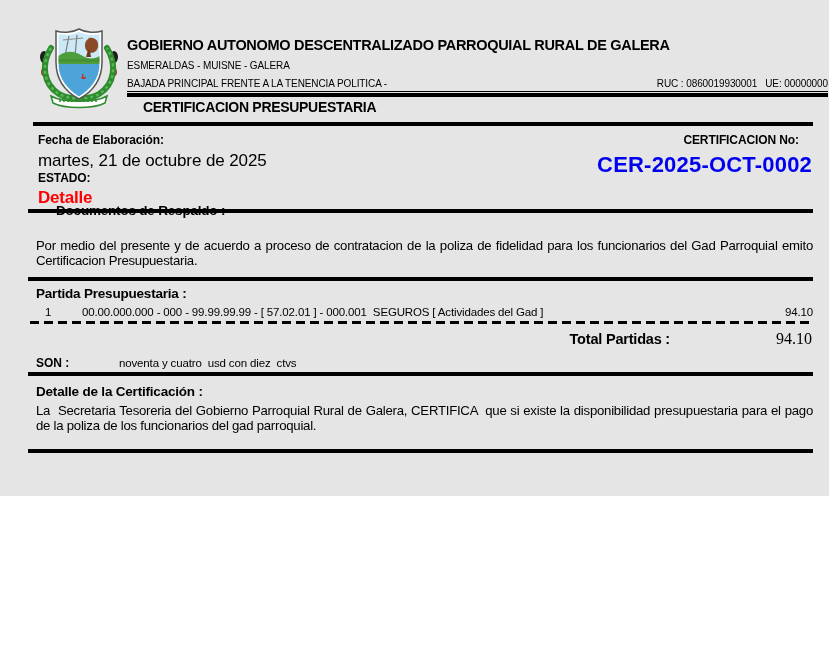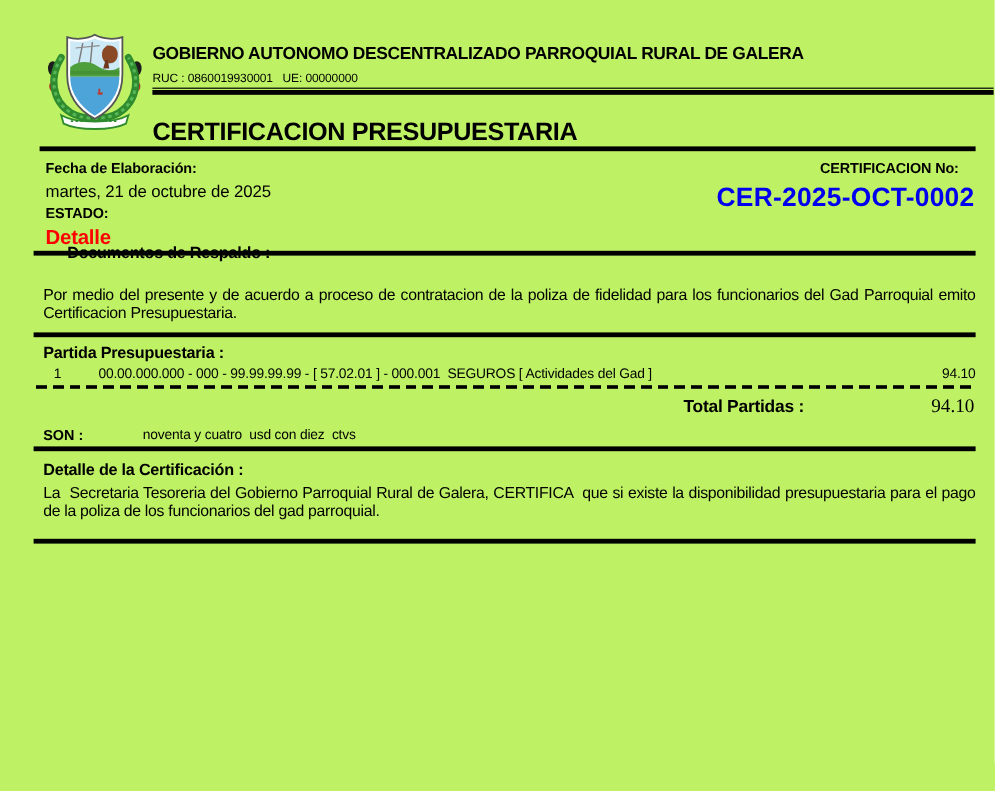--- a/index.html
+++ b/index.html
@@ -1,35 +1,35 @@
 <!DOCTYPE html>
 <html><head>
 <meta charset="utf-8">
 <style>
   html,body { margin:0; padding:0; background:#ffffff; }
   body { width:829px; height:659px; font-family:"Liberation Sans", sans-serif; color:#000; }
-  .page { position:relative; width:829px; height:659px; background:#bef264; overflow:hidden; }
+  .page { position:relative; width:829px; height:496px; background:#e5e5e5; overflow:hidden; }
 
   
   .logo { position:absolute; left:39px; top:26px; width:80px; height:84px; }
   .header-block { position:absolute; left:127px; top:37px; width:701px; }
   .org-name { font-size:14.5px; font-weight:bold; letter-spacing:-0.3px; white-space:nowrap; }
   .location { font-size:10px; margin-top:7px; letter-spacing:-0.1px; }
   .address-row { display:flex; justify-content:space-between; align-items:flex-end;
                  font-size:10px; margin-top:7px; padding-bottom:2px;
                  border-bottom:1.5px solid #000; letter-spacing:-0.1px; }
   .header-bar { height:4px; background:#000; margin-top:1px; }
 
-  .doc-title { position:absolute; left:127px; top:99px; font-size:21px; font-weight:bold; letter-spacing:-0.3px; }
+  .doc-title { position:absolute; left:143px; top:99px; font-size:14px; font-weight:bold; letter-spacing:-0.3px; }
   .title-bar { position:absolute; left:33px; top:122px; width:780px; height:4px; background:#000; }
 
   
   .lbl-b12 { font-size:12px; font-weight:bold; letter-spacing:-0.1px; }
   .fecha-label { position:absolute; left:38px; top:133px;text-align:center; }
-  .fecha-value { position:absolute; left:38px; top:151px; font-size:14px; letter-spacing:-0.1px; }
+  .fecha-value { position:absolute; left:38px; top:151px; font-size:17px; letter-spacing:-0.1px; }
   .estado-label { position:absolute; left:38px; top:171px; }
   .estado-value { position:absolute; left:38px; top:188px; font-size:17px; font-weight:bold; letter-spacing:-0.2px; }
   .certno-label { position:absolute; right:30px; top:133px; text-align:center; }
   .certno-value { position:absolute; right:17px; top:152px; font-size:22px; font-weight:bold; text-align:right; letter-spacing:0.2px; }
 
   .hrule { position:absolute; left:28px; width:785px; height:4px; background:#000; }
   .rule-1 { top:209px; }
   .rule-2 { top:277px; }
   .rule-3 { top:372px; }
   .rule-4 { top:449px; }
@@ -98,21 +98,23 @@
       <path d="M42,51 l5,0 l-1,2 l-3,0 Z" fill="#c23427"></path>
       <path d="M43,48 l1.5,0 l0,3 l-1.5,0 Z" fill="#c23427"></path>
 
       <path d="M12,70 C24,77 56,77 68,70 L66,77 C54,83 26,83 14,77 Z" fill="#ffffff" stroke="#2e8b2e" stroke-width="1.5"></path>
       <line x1="20" y1="75" x2="60" y2="75" stroke="#2e8b2e" stroke-width="1.5" stroke-dasharray="2 2"></line>
     </svg>
   </div>
 
   <div class="header-block">
     <div class="org-name">GOBIERNO AUTONOMO DESCENTRALIZADO PARROQUIAL RURAL DE GALERA</div>
+    <div class="location">ESMERALDAS - MUISNE - GALERA</div>
     <div class="address-row">
+      <span>BAJADA PRINCIPAL FRENTE A LA TENENCIA POLITICA -</span>
       <span style="white-space:pre-wrap;">RUC : 0860019930001   UE: 00000000</span>
     </div>
     <div class="header-bar"></div>
   </div>
 
   <div class="doc-title">CERTIFICACION PRESUPUESTARIA</div>
   <div class="title-bar"></div>
 
   <div class="lbl-b12 fecha-label">Fecha de Elaboración:</div>
   <div class="fecha-value">martes, 21 de octubre de 2025</div>

